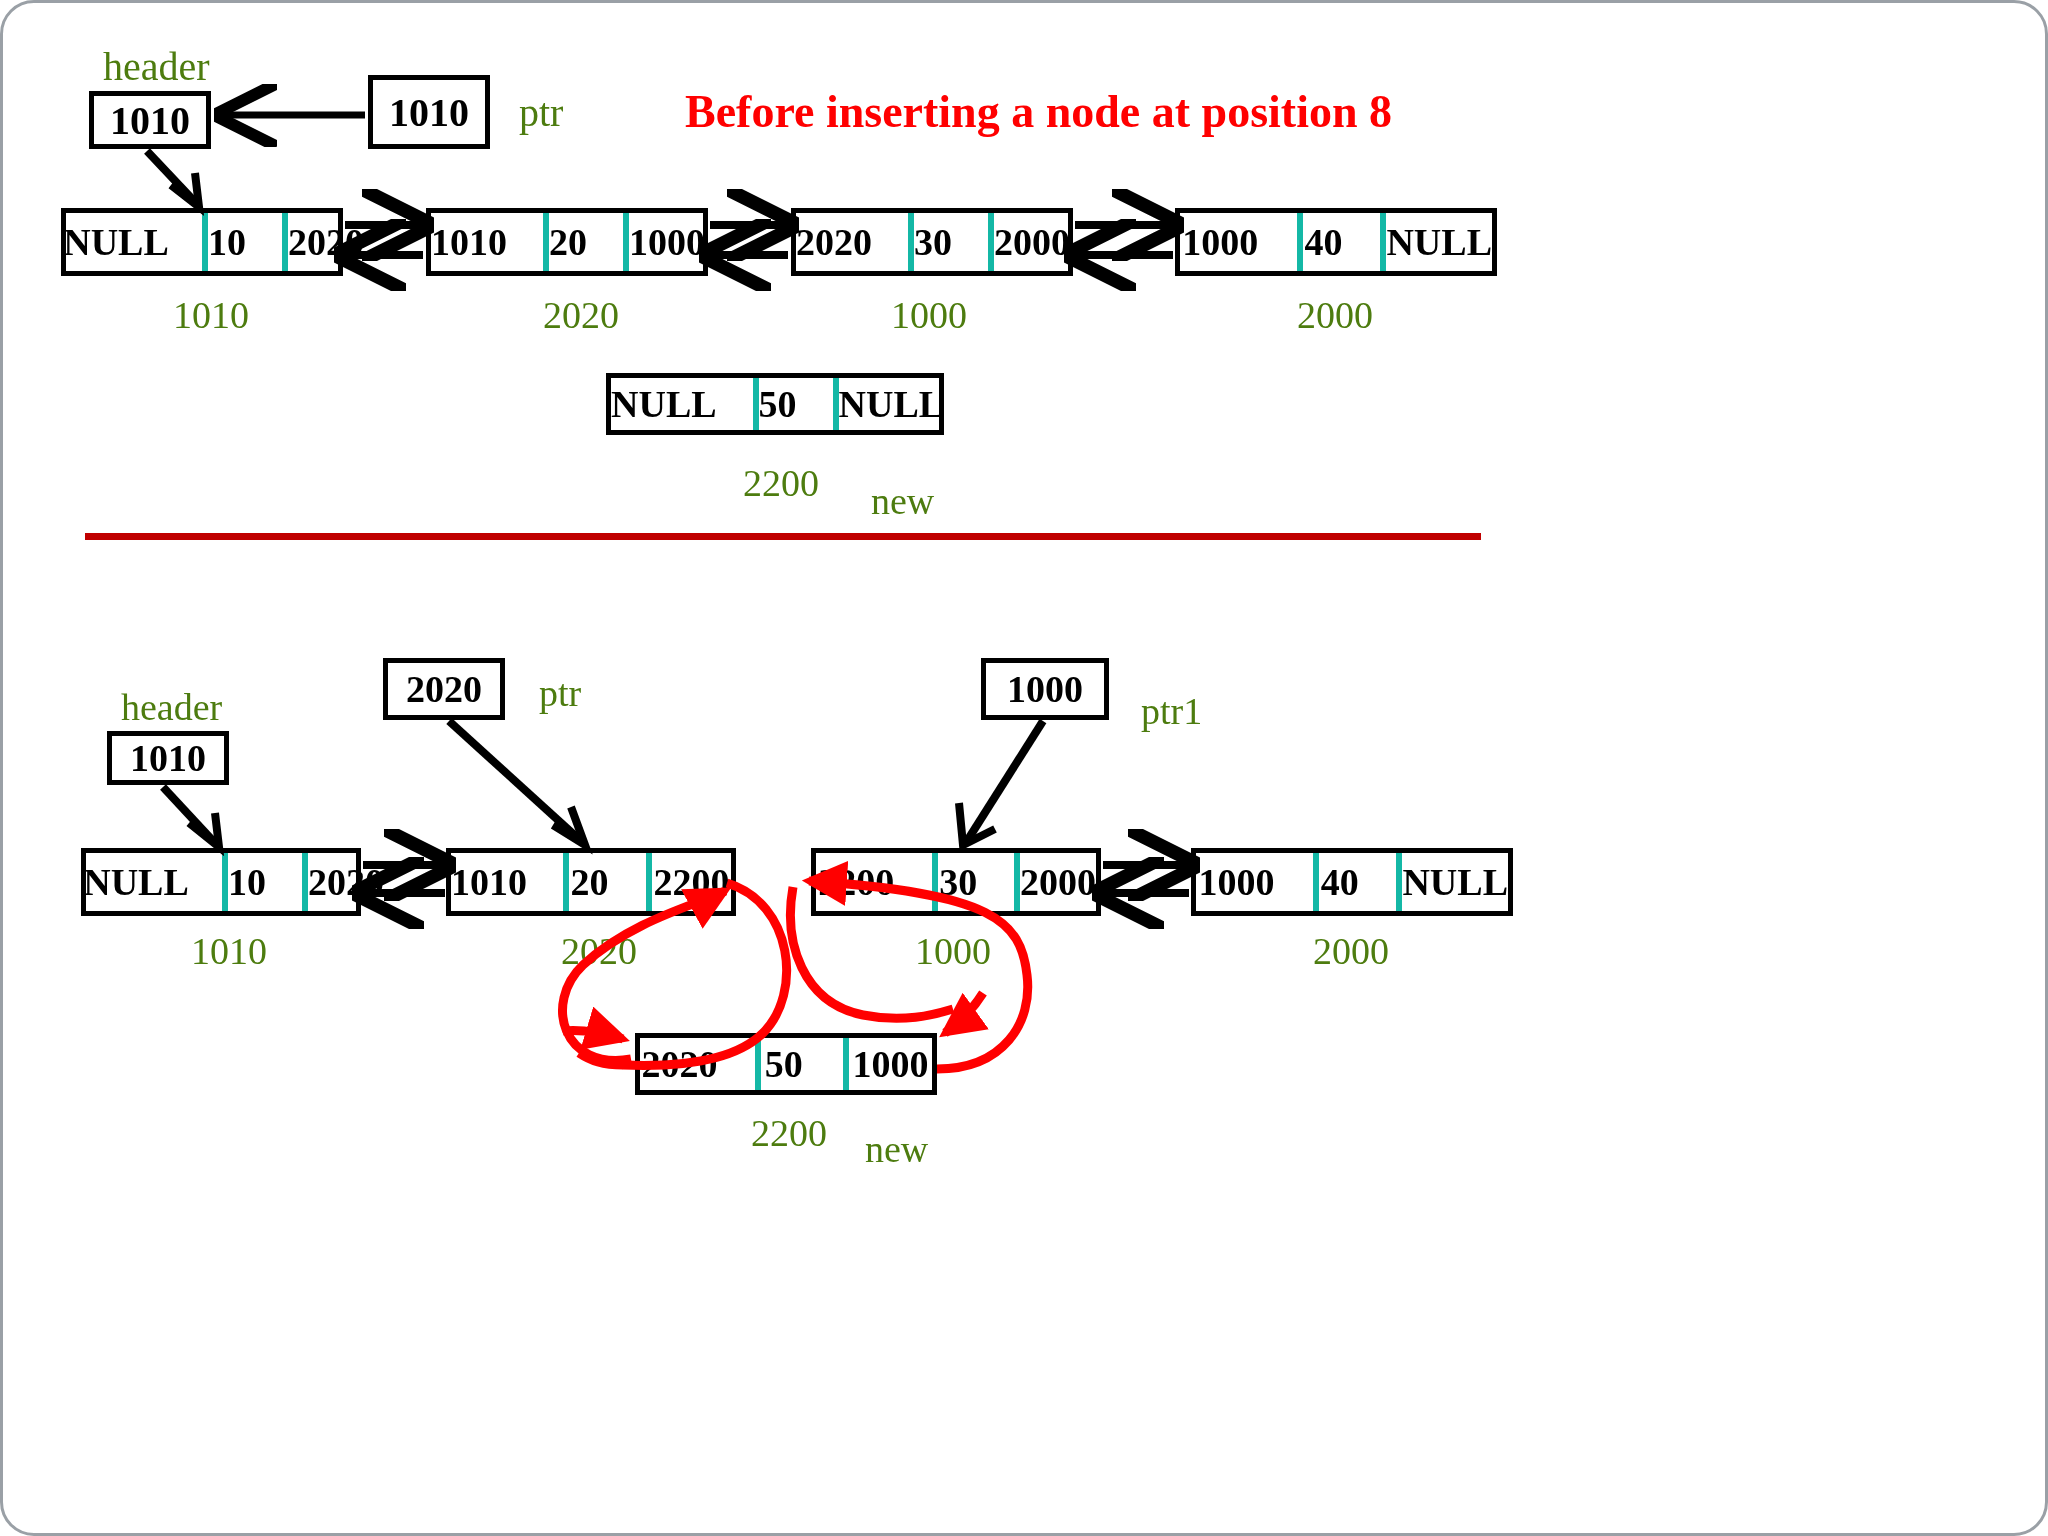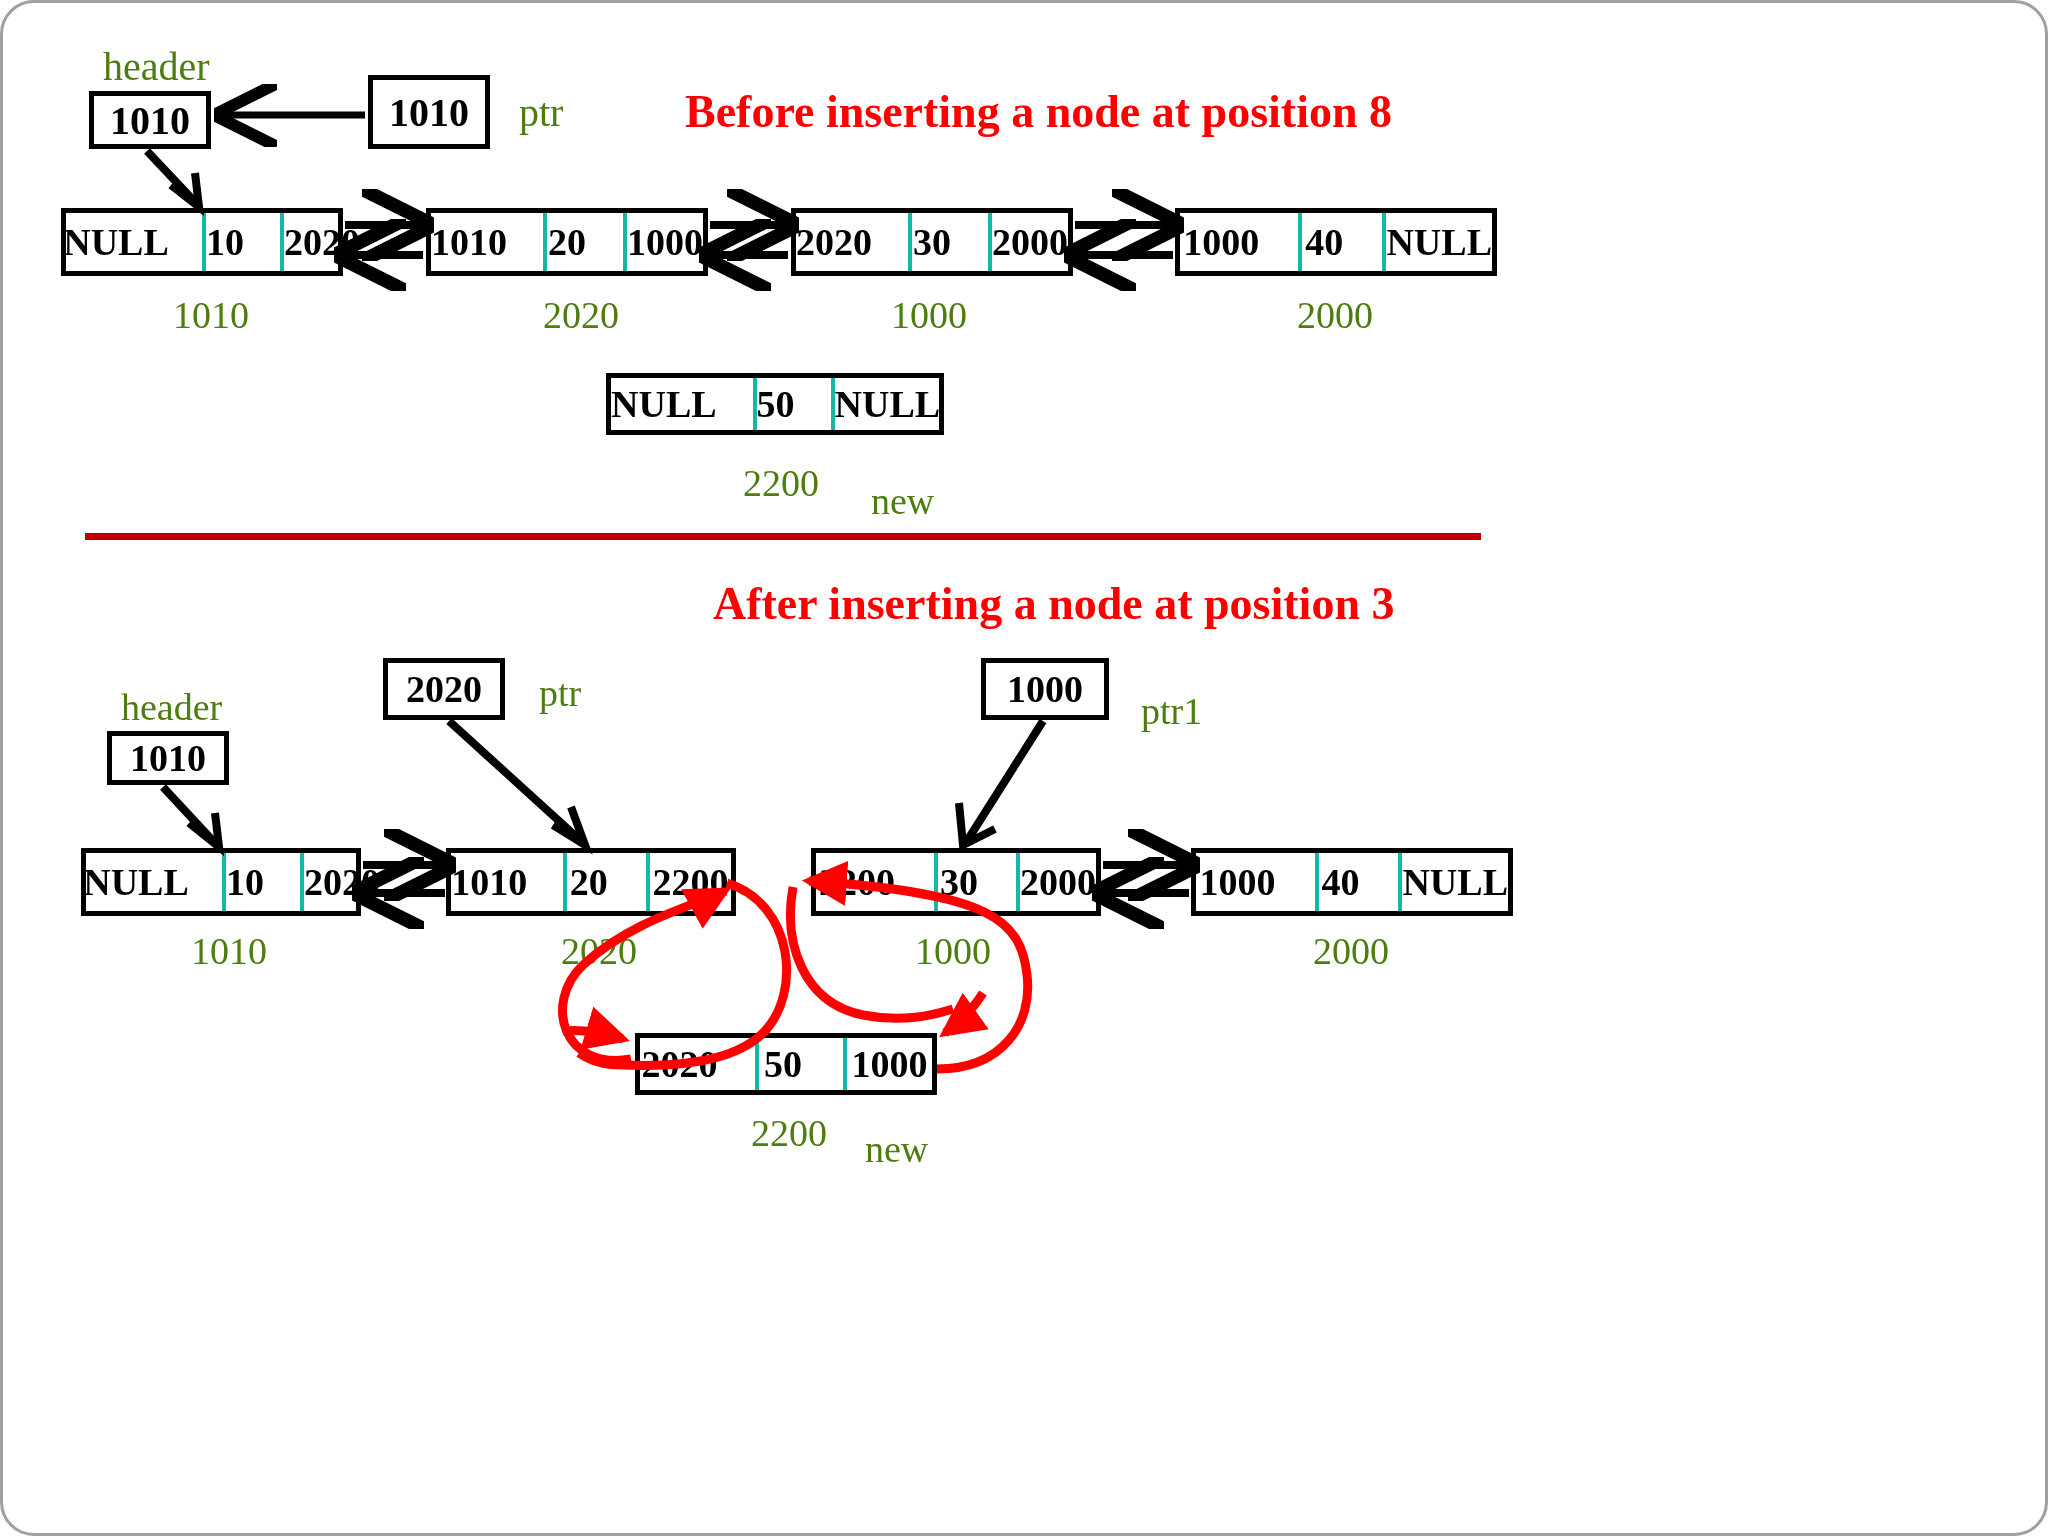--- a/index.html
+++ b/index.html
@@ -9,21 +9,21 @@
     border:3px solid #9aa0a6;border-radius:34px;box-sizing:border-box;
     overflow:hidden;
   }
   
   .node{position:absolute;display:flex;border:5px solid #000;background:#fff;box-sizing:border-box;gap:36px;}
   .node .cell{
     display:flex;align-items:center;justify-content:center;
     font-weight:bold;color:#000;box-sizing:border-box;
     font-family:"Liberation Serif", serif;
   }
-  .node .cell + .cell{border-left:4px solid #14b8a6;}
+  .node .cell + .cell{border-left:6px solid #14b8a6;}
   
   .pbox{
     position:absolute;border:5px solid #000;background:#fff;box-sizing:border-box;
     display:flex;align-items:center;justify-content:center;
     font-weight:bold;font-family:"Liberation Serif", serif;color:#000;
   }
   .lbl{
     position:absolute;font-weight:normal;color:#4d7c0f;white-space:nowrap;
     font-family:"Liberation Serif", serif;
   }
@@ -80,21 +80,20 @@
   <div class="node" style="left:603px;top:370px;width:338px;height:62px;">
     <div class="cell" style="width:134px;font-size:38px;">NULL</div>
     <div class="cell" style="width:62px;font-size:38px;">50</div>
     <div class="cell" style="width:132px;font-size:38px;">NULL</div>
   </div>
   <div class="lbl" style="left:740px;top:458px;font-size:38px;">2200</div>
   <div class="lbl" style="left:868px;top:476px;font-size:38px;">new</div>
 
   <div class="divider" style="left:82px;top:530px;width:1396px;height:7px;"></div>
 
-  <div class="title" style="left:710px;top:574px;font-size:46px;">After inserting a node at position 3</div>
 
   <div class="lbl" style="left:118px;top:682px;font-size:38px;">header</div>
   <div class="pbox" style="left:104px;top:728px;width:122px;height:54px;font-size:38px;">1010</div>
 
   <div class="pbox" style="left:380px;top:655px;width:122px;height:62px;font-size:38px;">2020</div>
   <div class="lbl" style="left:536px;top:668px;font-size:38px;">ptr</div>
 
   <div class="pbox" style="left:978px;top:655px;width:128px;height:62px;font-size:38px;">1000</div>
   <div class="lbl" style="left:1138px;top:686px;font-size:38px;">ptr1</div>
 

